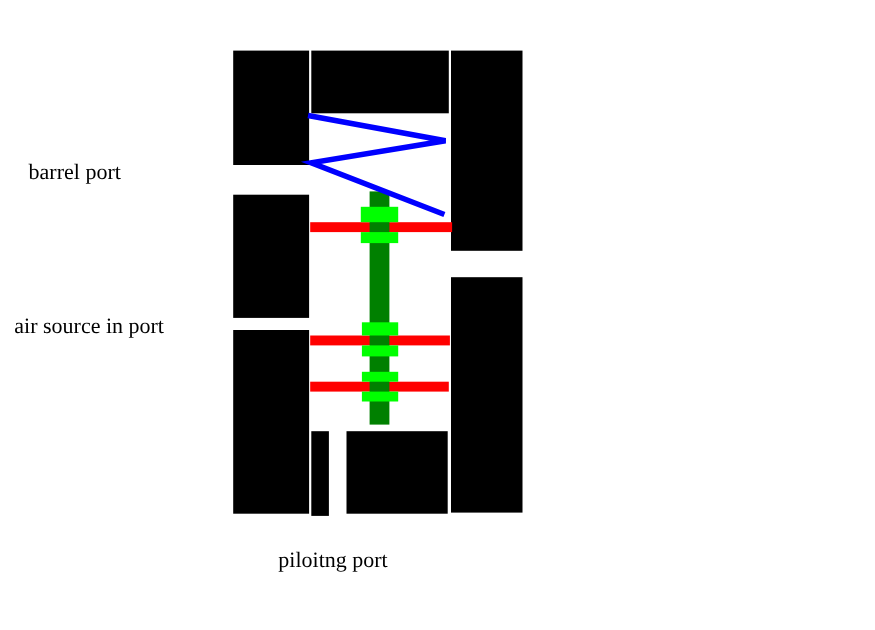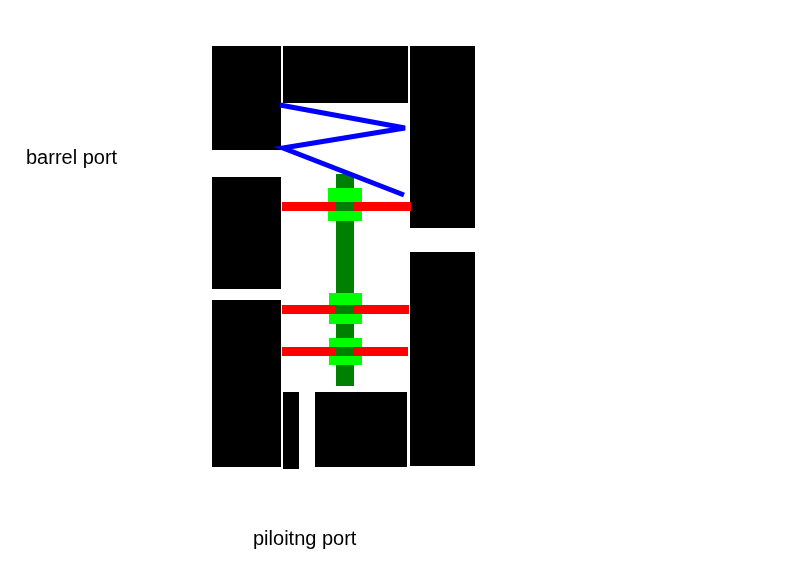--- a/index.html
+++ b/index.html
@@ -6,38 +6,38 @@
     margin: 0;
     padding: 0;
     background: #FFFFFF;
   }
   .canvas {
     position: relative;
     width: 795px;
     height: 573px;
     background: #FFFFFF;
     overflow: hidden;
-    font-family: Liberation Sans, sans-serif;
+    font-family: Liberation Serif, serif;
   }
   .diagram-svg {
     position: absolute;
     left: 0;
     top: 0;
   }
   .port-label {
     position: absolute;
     font-size: 20px;
     line-height: 20px;
     color: #000000;
     white-space: nowrap;
   }
   .label-barrel   { left: 26px;  top: 147px; }
   .label-chamber  { left: 484px; top: 222px; }
   .label-air      { left: 13px;  top: 287px; }
-  .label-piloting { left: 253px; top: 528px; }
+  .label-piloting { left: 253px; top: 499px; }
 </style>
 </head>
 <body>
 
 <div class="canvas">
 
   <svg class="diagram-svg" width="795" height="573" viewBox="0 0 795 573" xmlns="http://www.w3.org/2000/svg">
       <rect x="212" y="46" width="69" height="104" fill="#000000"></rect>
       <rect x="283" y="46" width="125" height="57" fill="#000000"></rect>
       <rect x="410" y="46" width="65" height="182" fill="#000000"></rect>
@@ -55,16 +55,17 @@
       <rect x="329" y="293" width="33" height="12" fill="#00FF00"></rect>
       <rect x="329" y="314" width="33" height="10" fill="#00FF00"></rect>
       <rect x="329" y="338" width="33" height="9" fill="#00FF00"></rect>
       <rect x="329" y="356" width="33" height="9" fill="#00FF00"></rect>
       <polyline points="280,105 405,128 283,148 404,195" fill="none" stroke="#0000FF" stroke-width="5"></polyline>
     </svg>
 
   <div class="port-label label-barrel">barrel port</div>
 
 
+  <div class="port-label label-air">air source in port</div>
 
   <div class="port-label label-piloting">piloitng port</div>
 
 </div>
 
 </body></html>

